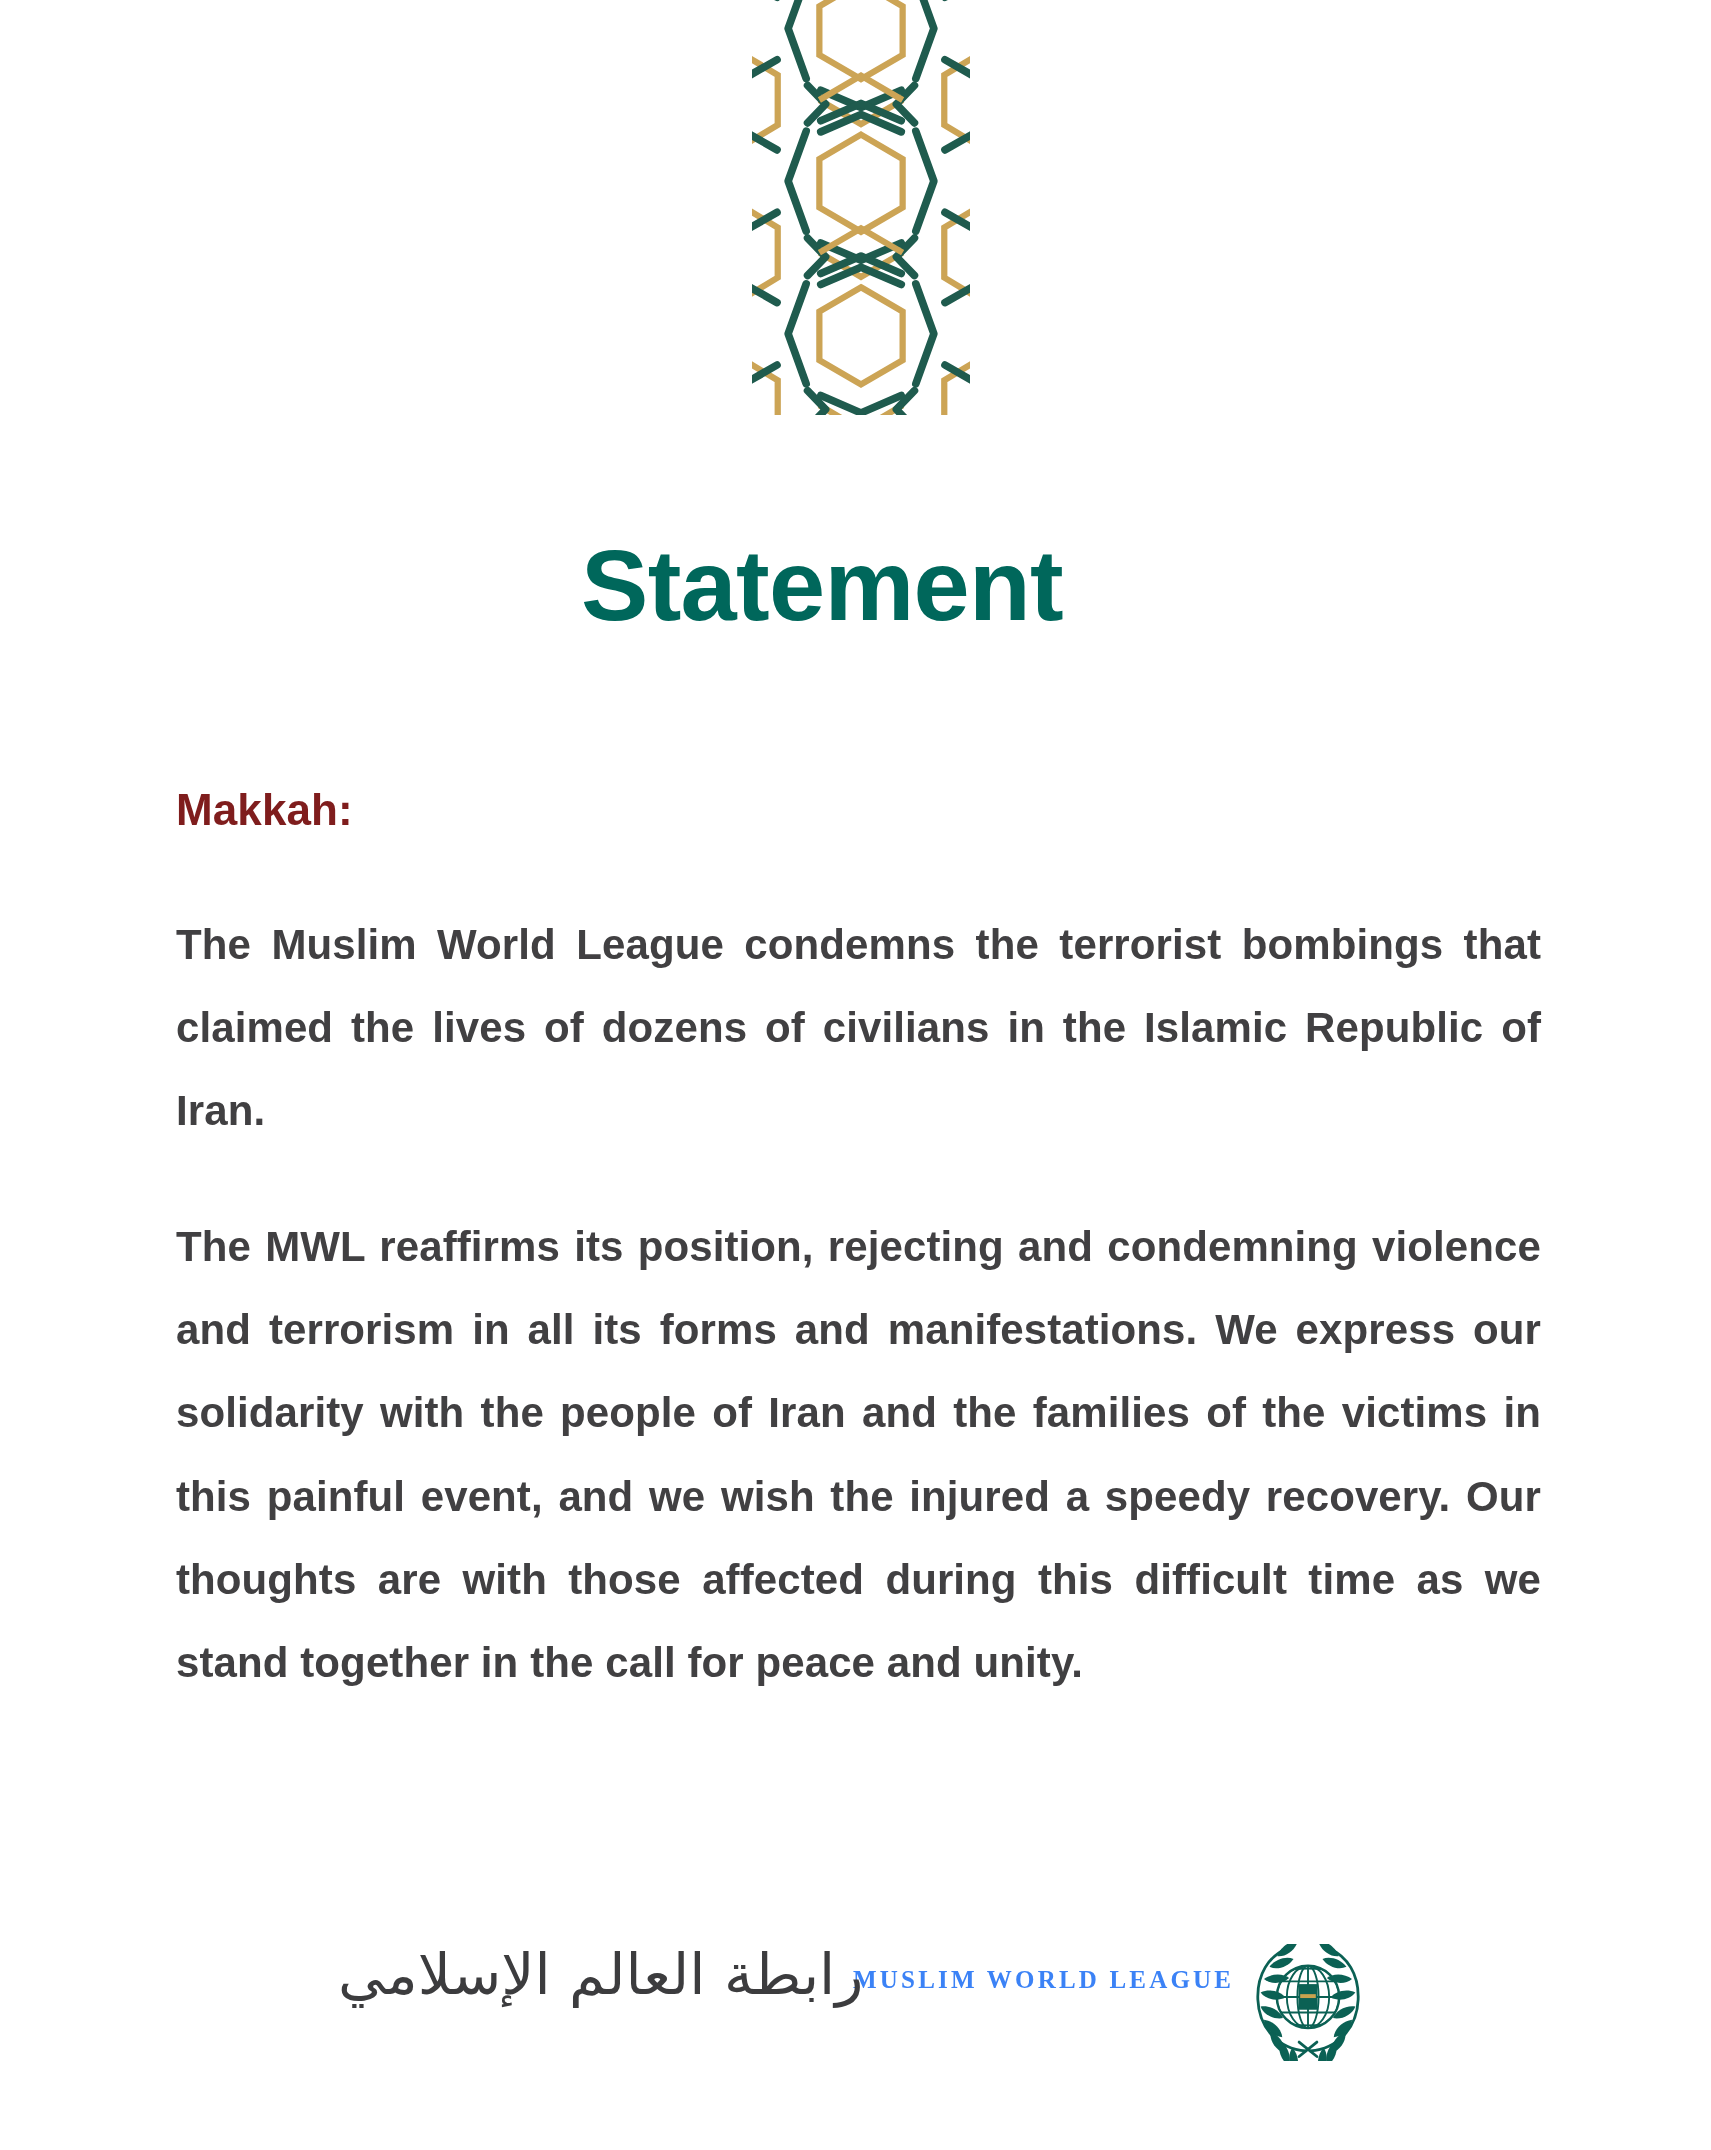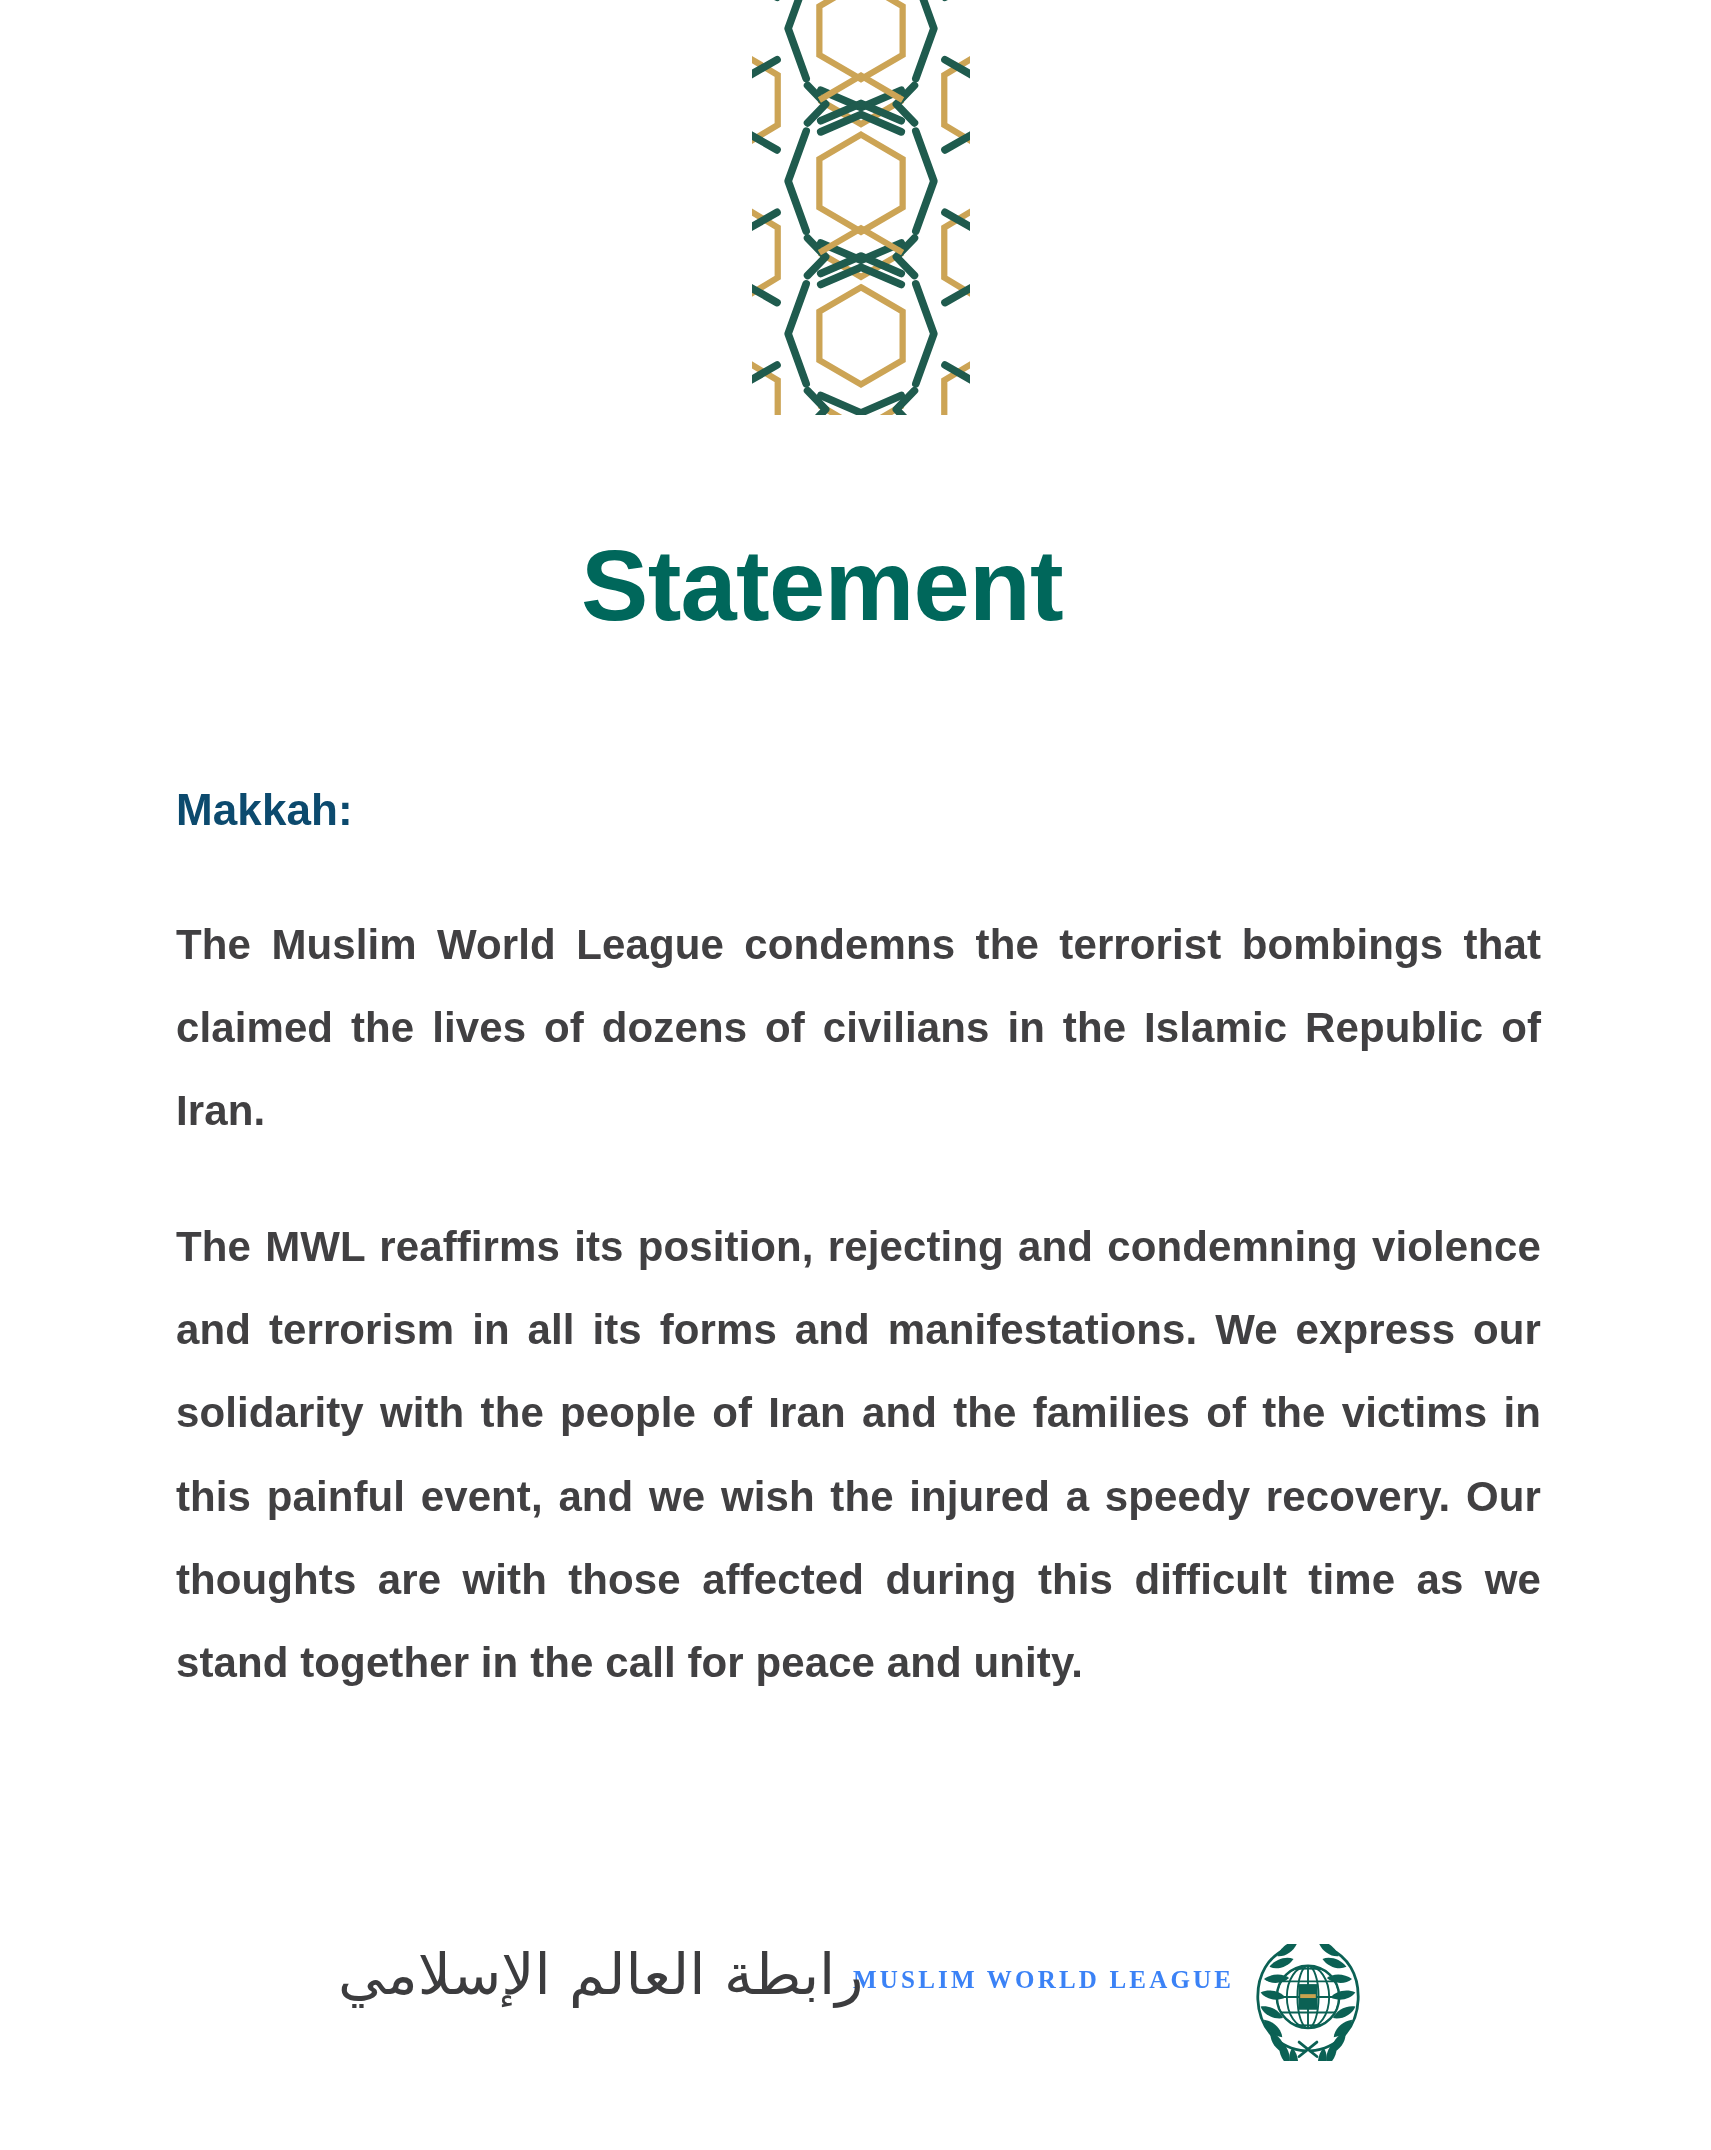--- a/index.html
+++ b/index.html
@@ -52,21 +52,21 @@
   
   .body-col {
     position: absolute;
     left: 176px;
     top: 785px;
     width: 1365px;
   }
   .makkah {
     font-size: 44px;
     font-weight: 700;
-    color: #0c4a6e;
+    color: #7f1d1d;
     margin: 0 0 67px 0;
     line-height: 1.15;
     letter-spacing: 0.1px;
   }
   .para {
     font-size: 42px;
     font-weight: 600;
     color: #414042;
     line-height: 1.98;
     margin: 0;

